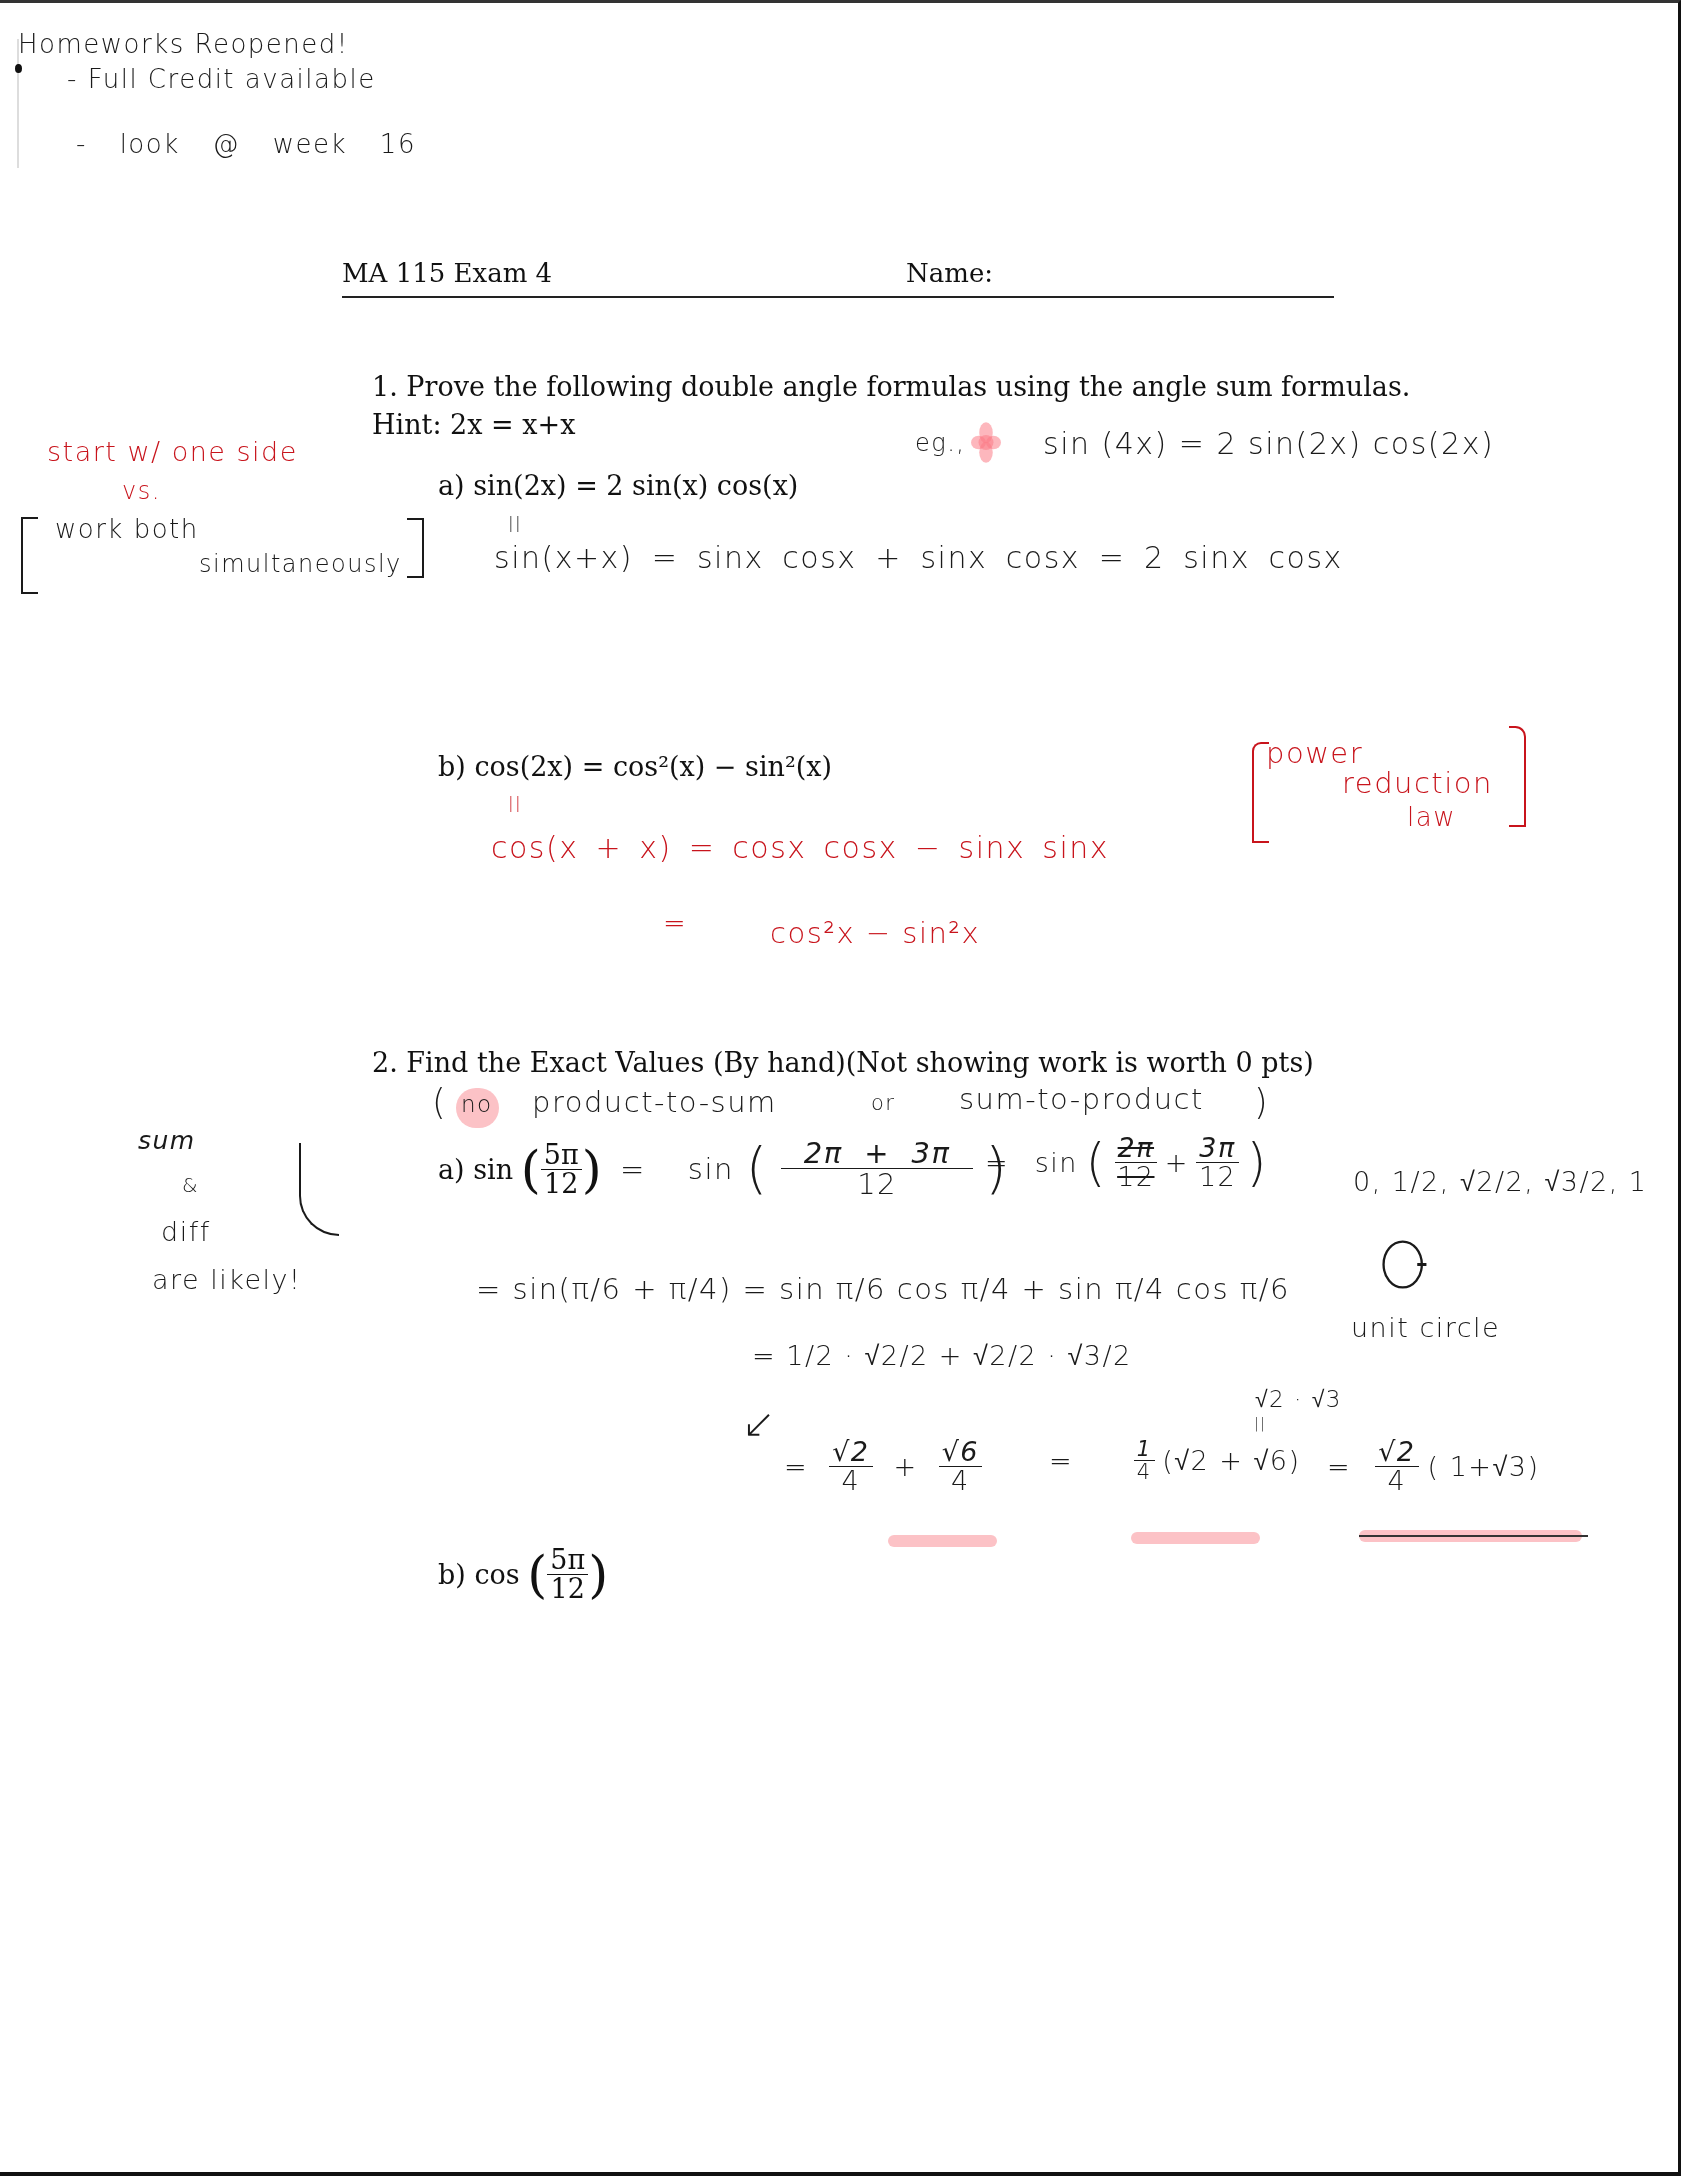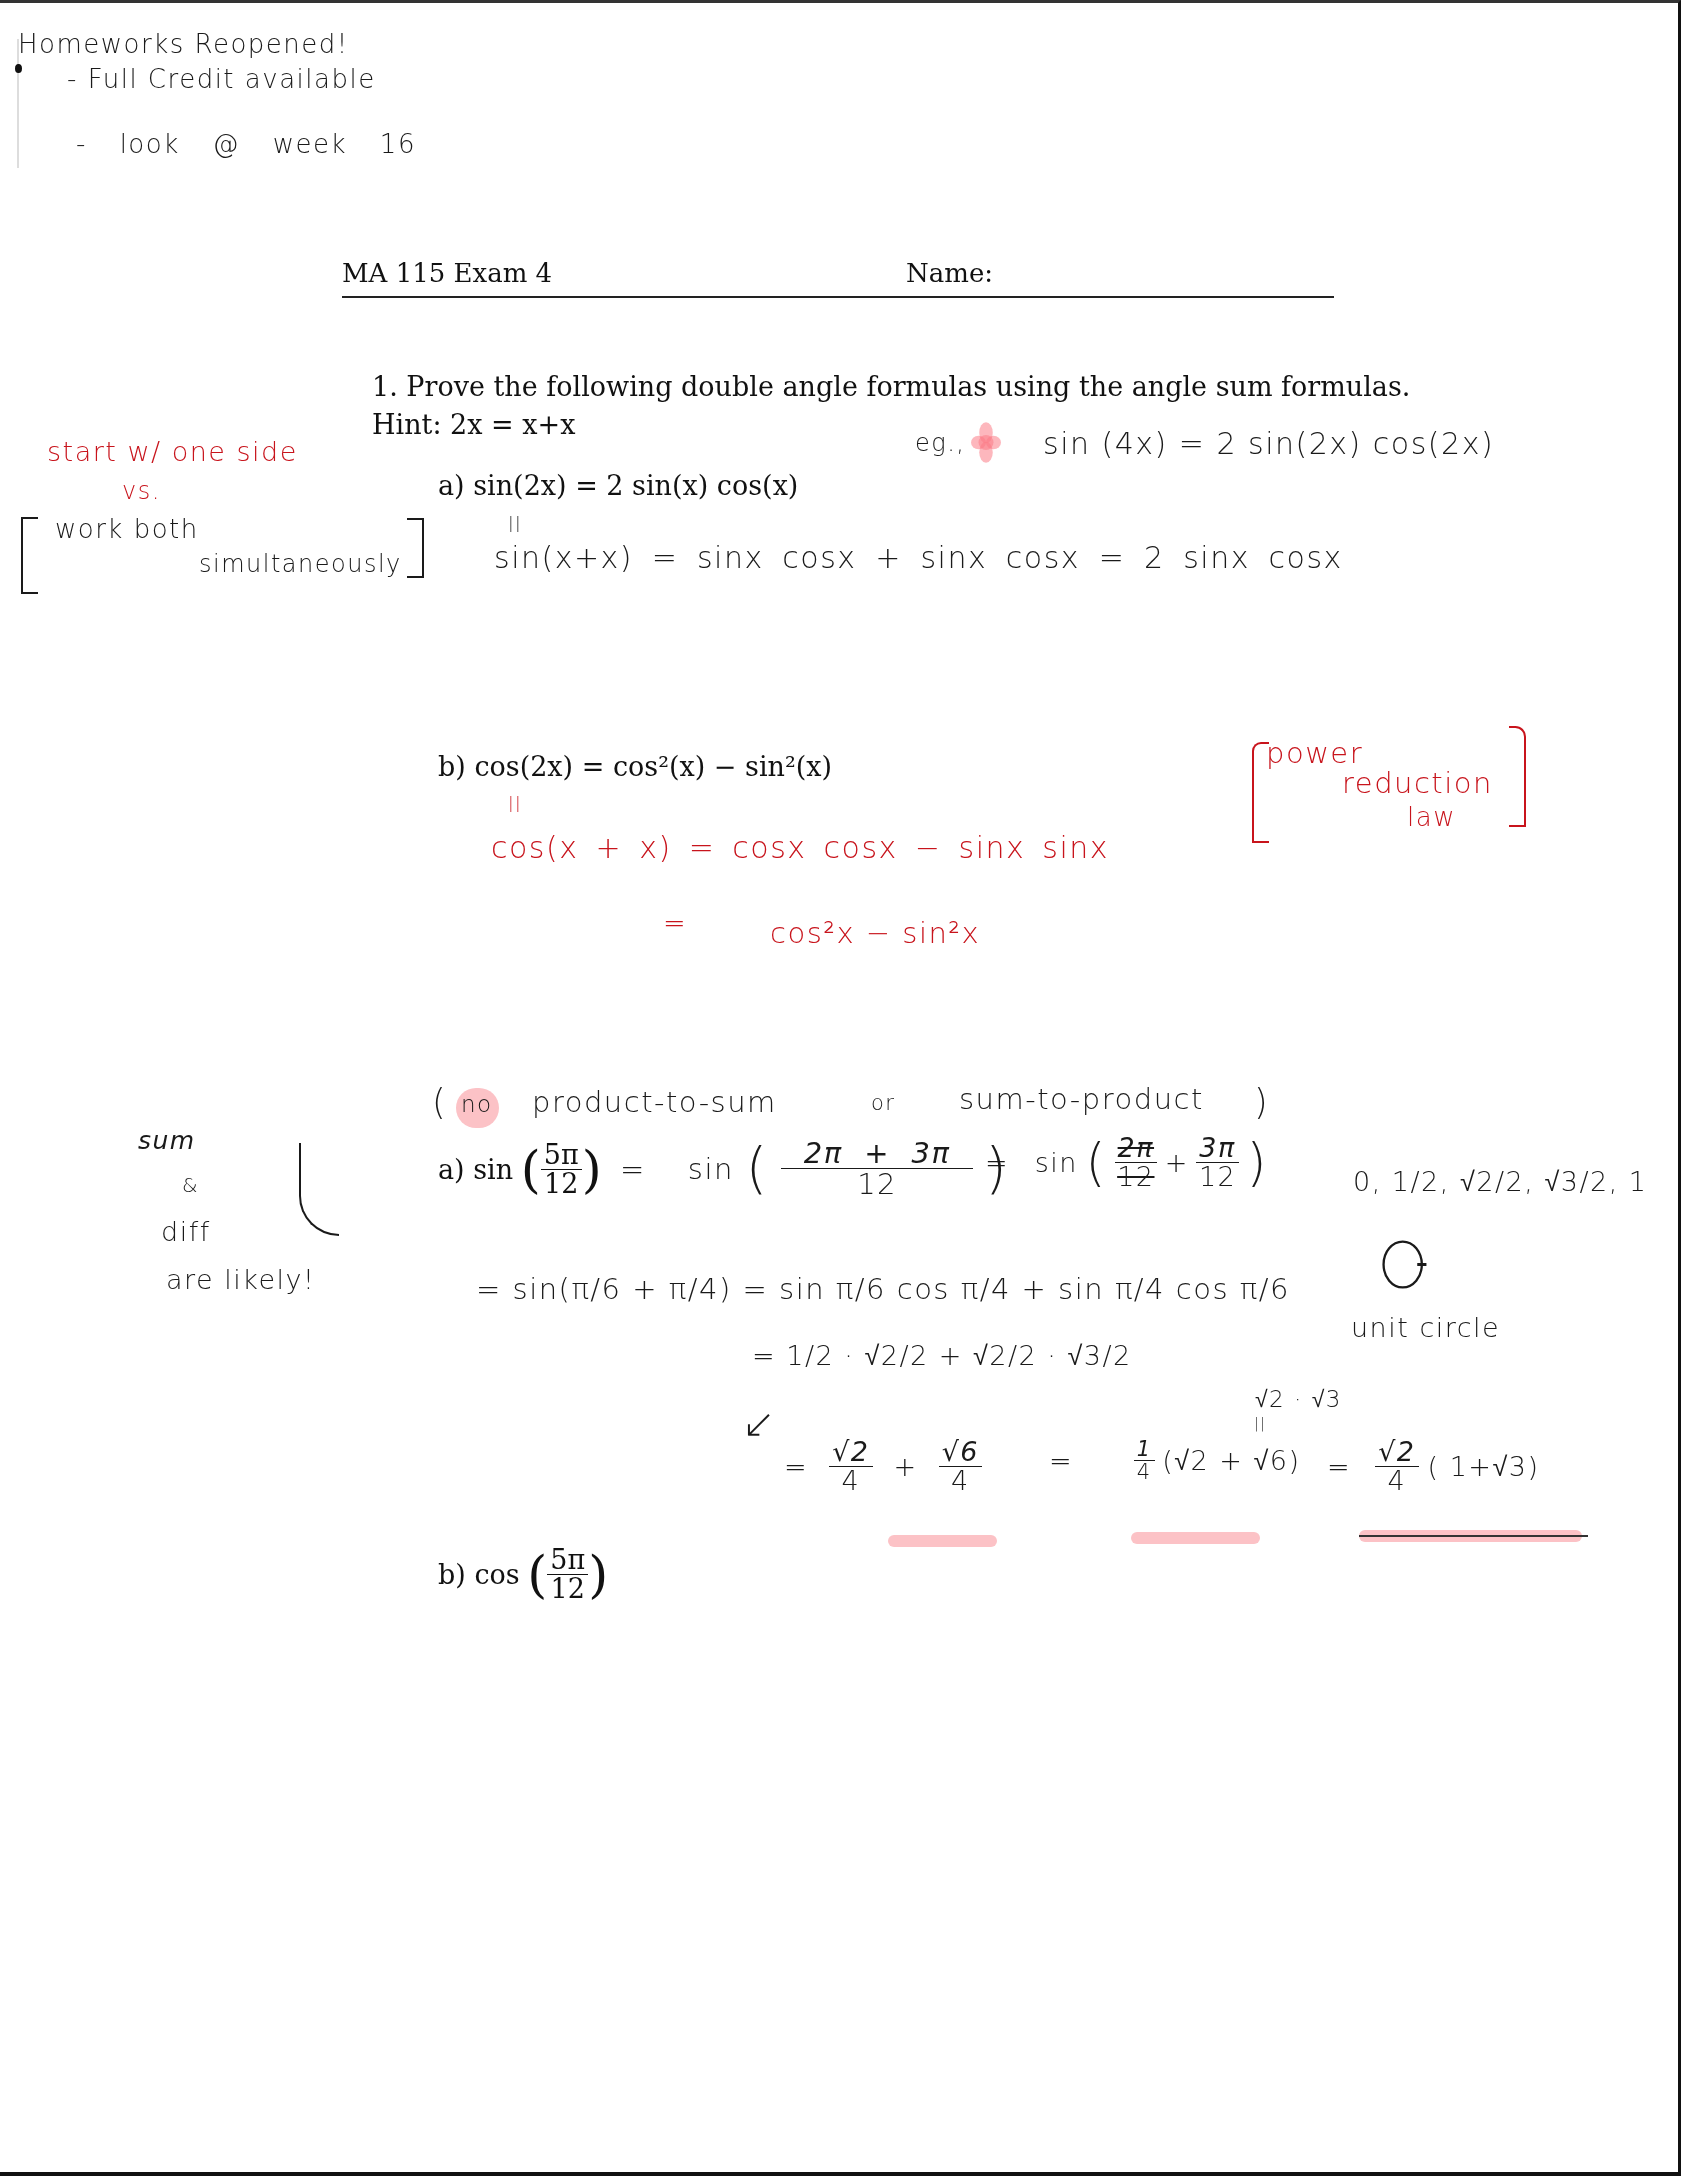--- a/index.html
+++ b/index.html
@@ -69,33 +69,34 @@
   <div class="abs hand red" style="left:491px;top:827px;font-size:30px;word-spacing:6px;">cos(x + x)  =  cosx cosx  −  sinx sinx</div>
   <div class="abs hand red" style="left:663px;top:904px;font-size:27px;">=</div>
   <div class="abs hand red" style="left:746px;top:913px;font-size:29px;margin-left:24px;">cos²x − sin²x</div>
 
   <div class="abs red" style="left:1252px;top:739px;width:15px;height:97px;border:2.3px solid #c8141c;border-right:none;border-radius:9px 0 0 0;"></div>
   <div class="abs hand red" style="left:1266px;top:733px;font-size:29px;">power</div>
   <div class="abs hand red" style="left:1342px;top:763px;font-size:29px;">reduction</div>
   <div class="abs hand red" style="left:1407px;top:799px;font-size:26px;">law</div>
   <div class="abs red" style="left:1509px;top:723px;width:15px;height:97px;border:2.3px solid #c8141c;border-left:none;border-radius:0 10.6px 0 0;"></div>
 
+  <div class="abs tex" style="left:372px;top:1044px;font-size:27px;">2. Find the Exact Values (By hand)(Not showing work is worth 0 pts)</div>
 
   <div class="abs hand" style="left:432px;top:1079px;font-size:35px;">(</div>
   <div class="hl" style="left:456px;top:1085px;width:43px;height:40px;border-radius:21px;"></div>
   <div class="abs hand" style="left:461px;top:1088px;font-size:23px;">no</div>
   <div class="abs hand" style="left:532px;top:1082px;font-size:29px;">product-to-sum</div>
   <div class="abs hand" style="left:871px;top:1088px;font-size:21px;">or</div>
   <div class="abs hand" style="left:959px;top:1079px;font-size:29px;">sum-to-product</div>
   <div class="abs hand" style="left:1254px;top:1079px;font-size:35px;">)</div>
 
   <div class="abs hand" style="left:138px;top:1123px;font-size:25px;font-style:italic;">sum</div>
   <div class="abs hand" style="left:182px;top:1170px;font-size:20px;">&amp;</div>
   <div class="abs hand" style="left:161px;top:1213px;font-size:27px;">diff</div>
-  <div class="abs hand" style="left:166px;top:1261px;font-size:27px;">are likely!</div>
+  <div class="abs hand" style="left:152px;top:1261px;font-size:27px;">are likely!</div>
   <div class="abs" style="left:299px;top:1140px;width:38px;height:91px;border-left:2.3px solid #1a1a1a;border-bottom:2.3px solid #1a1a1a;border-radius:0 0 0 46px;"></div>
 
   <div class="abs tex" style="left:438px;top:1138px;font-size:27px;display:flex;align-items:center;">
     <span>a) sin</span>
     <span class="paren" style="margin-left:7.6px;">(</span>
     <span class="frac">
       <span class="num">5π</span>
       <span>12</span>
     </span>
     <span class="paren">)</span>

